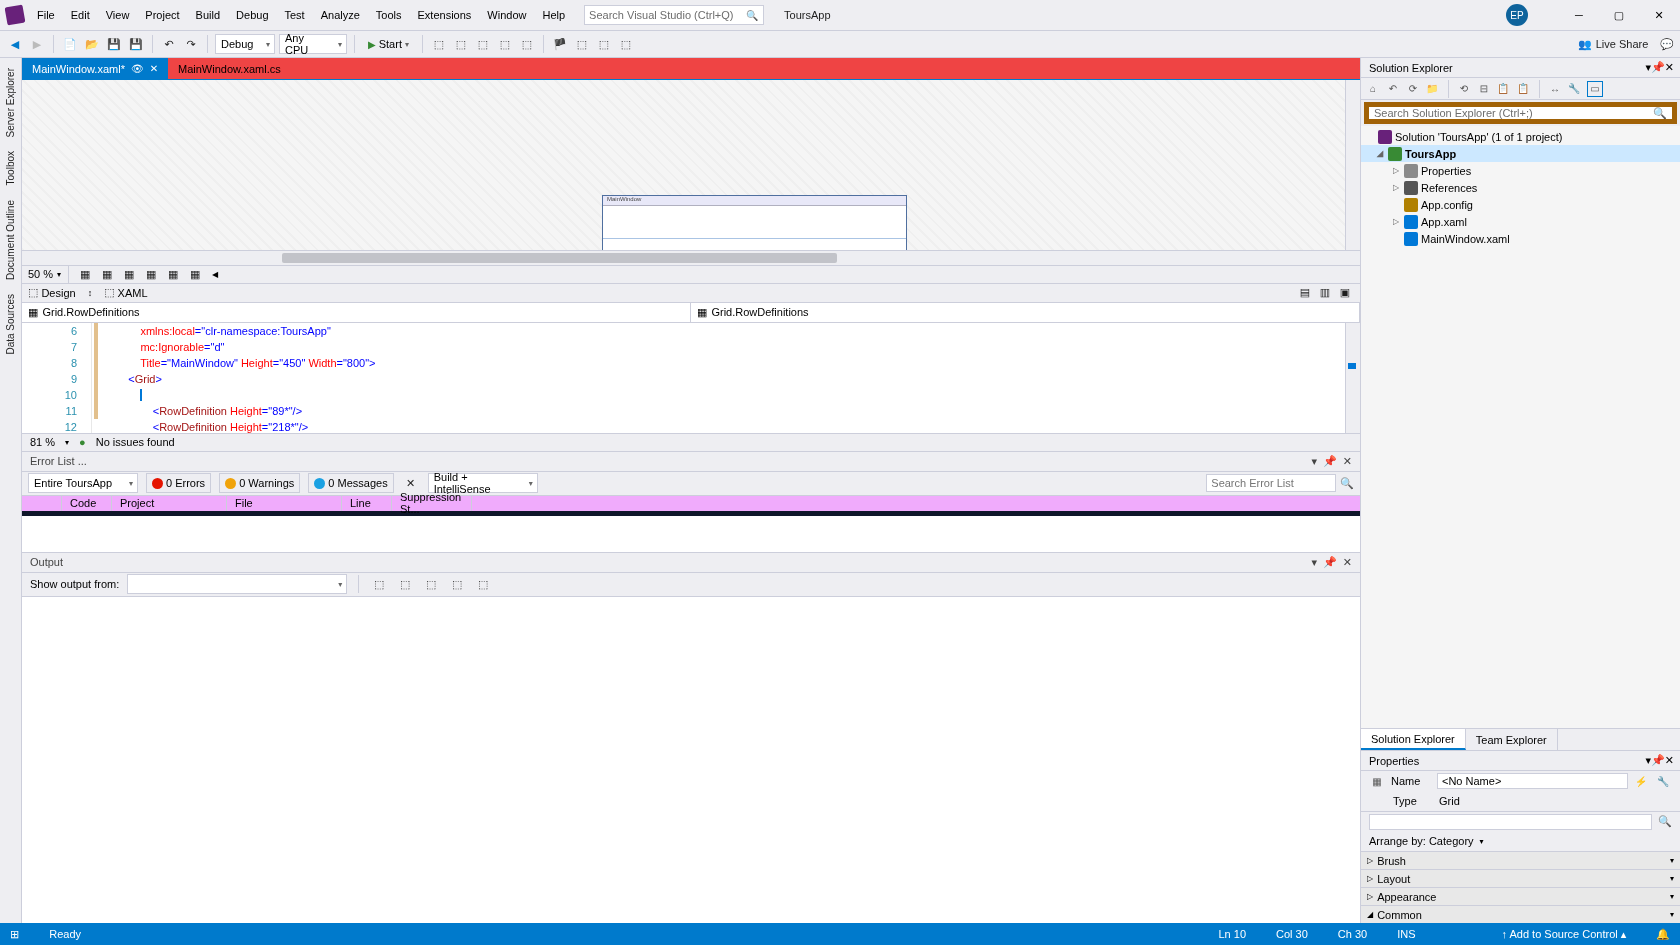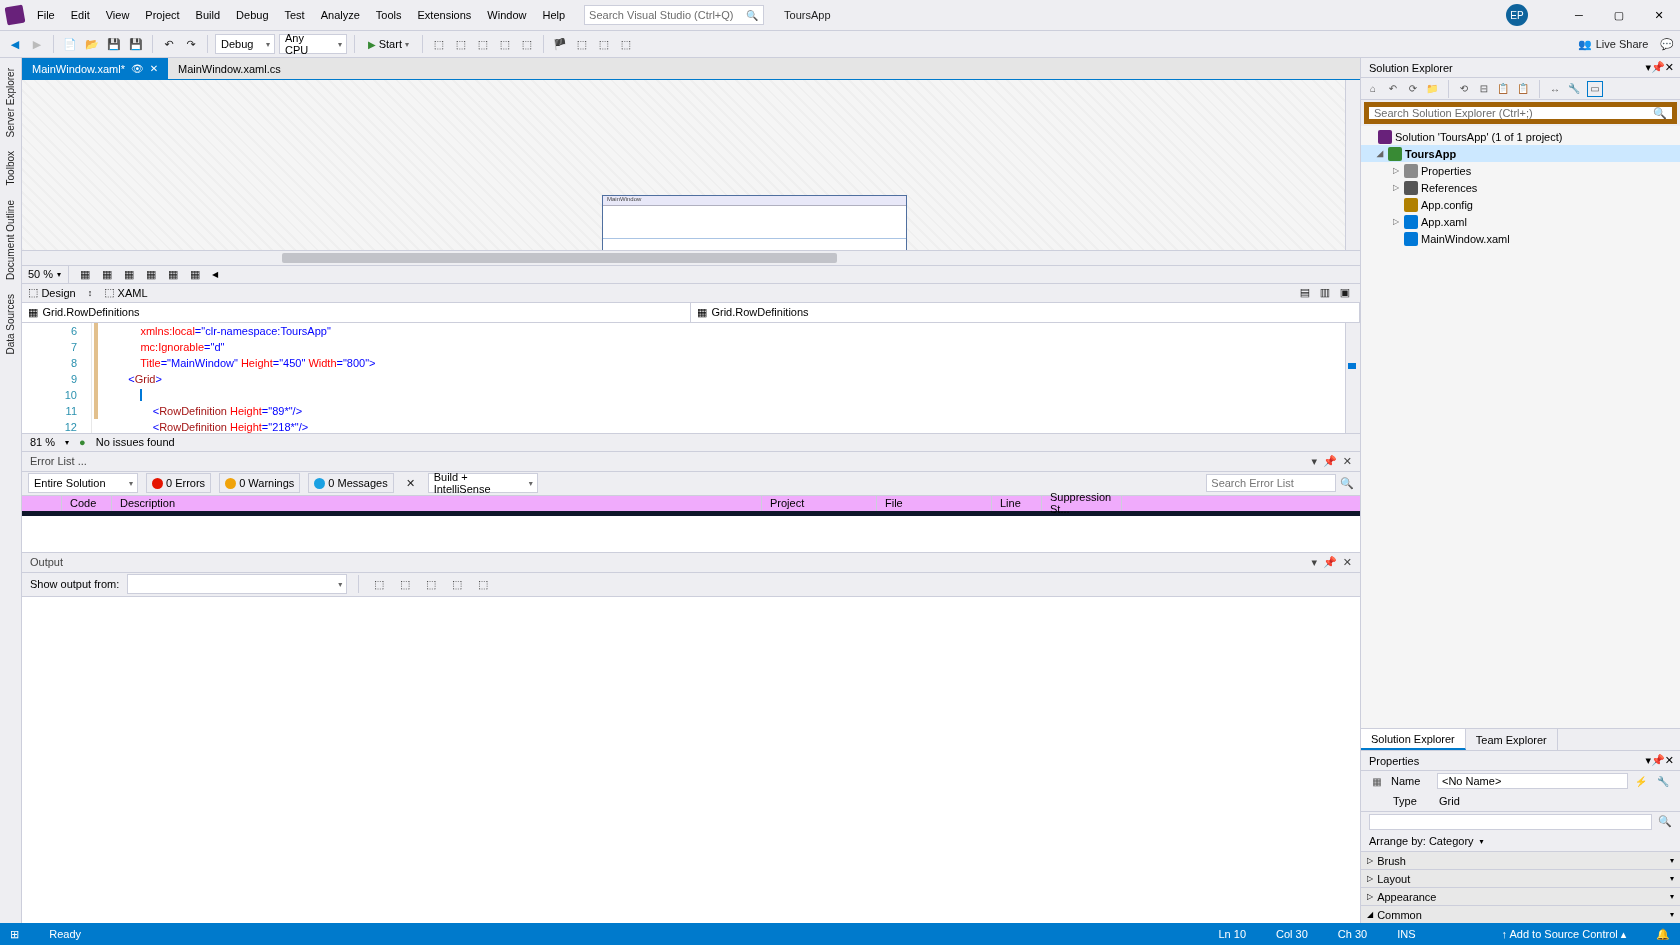--- a/index.html
+++ b/index.html
@@ -19,21 +19,21 @@
 .tb-sep { width:1px; height:18px; background:#cccedb; margin:0 3px; }
 .combo { height:20px; border:1px solid #cccedb; background:#fff; display:flex; align-items:center; padding:0 16px 0 5px; position:relative; font-size:11px; }
 .combo::after { content:"▾"; position:absolute; right:4px; font-size:8px; color:#666; }
 .start-btn { display:flex; align-items:center; gap:3px; padding:0 6px; }
 .play { color:#388a34; font-size:10px; }
 .live-share { margin-left:auto; display:flex; align-items:center; gap:4px; color:#1e1e1e; }
 .main-row { flex:1; display:flex; min-height:0; }
 .left-strip { width:22px; background:#eeeef2; border-right:1px solid #cccedb; display:flex; flex-direction:column; align-items:center; padding-top:4px; gap:2px; }
 .vtab { writing-mode:vertical-rl; transform:rotate(180deg); font-size:10px; padding:5px 2px; color:#1e1e1e; background:#eeeef2; border:1px solid transparent;}
 .center-col { flex:1; display:flex; flex-direction:column; min-width:0; background:#fff; }
-.doc-tabs { height:22px; background:#e5e5e5; display:flex; border-bottom:1px solid #007acc; }
+.doc-tabs { height:22px; background:#ef4444; display:flex; border-bottom:1px solid #007acc; }
 .doc-tab { padding:0 10px; display:flex; align-items:center; gap:6px; font-size:11px; }
 .doc-tab.active { background:#007acc; color:#fff; }
 .doc-tab .close { font-size:10px; }
 .designer-area { flex:1; position:relative; background:#f5f5f5; background-image:repeating-linear-gradient(45deg,#efefef 0 2px,transparent 2px 8px); overflow:hidden; }
 .design-window { position:absolute; left:580px; top:115px; width:305px; height:165px; background:#fff; border:1px solid #4f6f9f; }
 .design-title { height:10px; background:#e8e8f8; font-size:6px; padding:0 4px; color:#444; border-bottom:1px solid #b0b0c0;}
 .grid-line { position:absolute; background:#aac4e4; }
 .zoom-bar { height:18px; border-top:1px solid #cccedb; background:#eeeef2; display:flex; align-items:center; padding:0 6px; gap:4px; font-size:11px;}
 .split-tabs { height:20px; background:#eeeef2; border-top:1px solid #cccedb; border-bottom:1px solid #cccedb; display:flex; align-items:center; gap:12px; padding:0 6px;}
 .split-tab { display:flex; align-items:center; gap:3px; font-size:11px; }
@@ -265,21 +265,21 @@
     <div class="panel">
       <div class="panel-hdr">
         <span>Error List ...</span>
         <div class="pin-close">
             <span>▾</span>
             <span>📌</span>
             <span>✕</span>
           </div>
       </div>
       <div class="errlist-tb">
-        <div class="combo" style="width:110px">Entire Solution</div>
+        <div class="combo" style="width:110px">Entire ToursApp</div>
         <div class="err-badge">
             <span class="circ" style="background:#e51400"></span>
             <span>0 Errors</span>
           </div>
         <div class="err-badge">
             <span class="circ" style="background:#f0a30a"></span>
             <span>0 Warnings</span>
           </div>
         <div class="err-badge">
             <span class="circ" style="background:#1ba1e2"></span>
@@ -289,21 +289,20 @@
         <div class="combo" style="width:110px">Build + IntelliSense</div>
         <div style="margin-left:auto;display:flex;align-items:center;gap:4px">
           <input style="width: 130px; height: 18px; border: 1px solid rgb(204, 206, 219); padding: 0px 4px;" placeholder="Search Error List">
           <span>🔍</span>
         </div>
       </div>
       <div class="err-grid">
         <div class="err-cols" id="err-cols">
             <div class="err-col" style="width: 40px;"></div>
             <div class="err-col" style="width: 50px;">Code</div>
-            <div class="err-col" style="width: 650px;">Description</div>
             <div class="err-col" style="width: 115px;">Project</div>
             <div class="err-col" style="width: 115px;">File</div>
             <div class="err-col" style="width: 50px;">Line</div>
             <div class="err-col" style="width: 80px;">Suppression St...</div>
           </div>
       </div>
     </div>
 
     <div class="panel" style="flex:1">
       <div class="panel-hdr">

